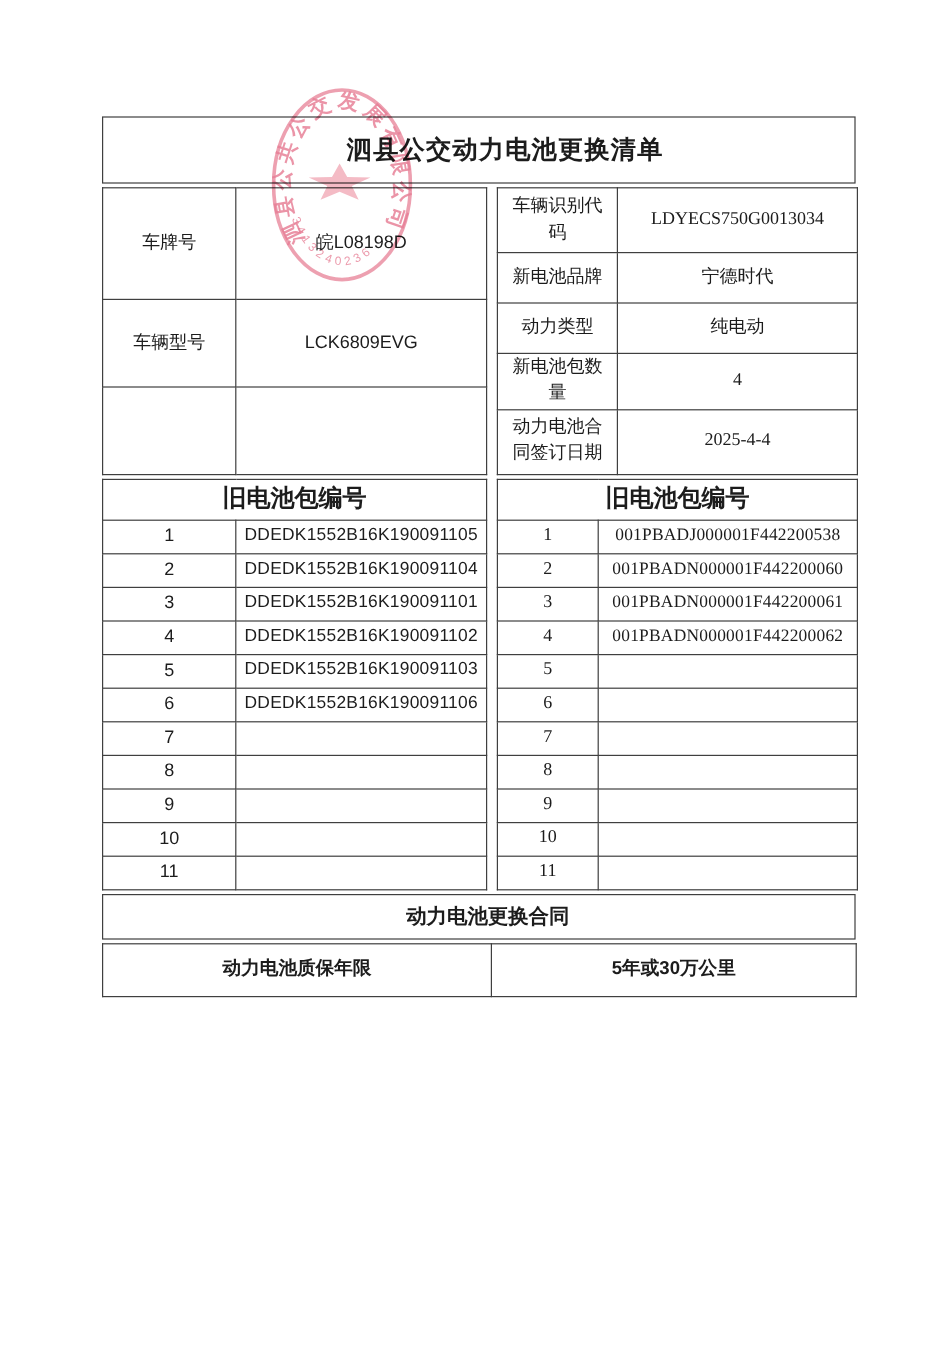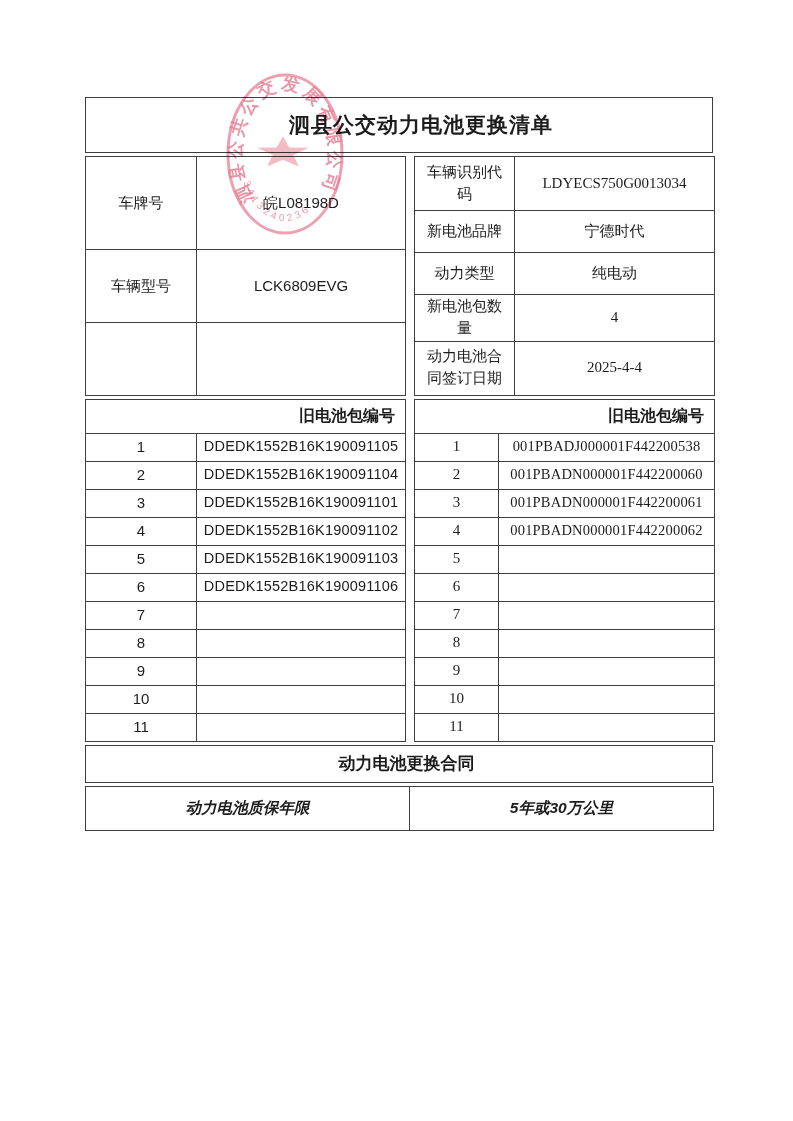--- a/index.html
+++ b/index.html
@@ -42,32 +42,32 @@
   .t-right{width:300px;font-family:Liberation Serif, serif;}
   .t-left col.c1{width:111px}.t-left col.c2{width:209px}
   .t-right col.c1{width:100px}.t-right col.c2{width:200px}
   .info tr:nth-child(1) td{height:54px}
   .info tr:nth-child(2) td{height:42px}
   .info tr:nth-child(3) td{height:42px}
   .info tr:nth-child(4) td{height:42px}
   .info tr:nth-child(5) td{height:54px}
   .info tr:nth-child(6) td{height:56px}
   
-  .ser tr.hdr td{height:34px;font-weight:bold;font-size:16px;text-align:right;}
+  .ser tr.hdr td{height:34px;font-weight:bold;font-size:20px;}
   .ser tr.row td{height:28px;padding:0 6px;}
   .t-right.ser col.c1{width:84px}.t-right.ser col.c2{width:216px}
   .ser td.serial{font-size:14.5px;letter-spacing:.2px;}
   
   .contract-bar{
     border:1px solid var(--border);
     height:38px;box-sizing:border-box;
     display:flex;align-items:center;justify-content:center;
     font-size:17px;font-weight:bold;padding-left:15px;
   }
-  .t-contract{width:628px;font-style:italic;}
+  .t-contract{width:628px;}
   .t-contract col.c1{width:324px}.t-contract col.c2{width:304px}
   .t-contract td{font-weight:bold;font-size:15.5px;}
   .t-contract tr:nth-child(1) td{height:44px}
   .t-contract tr:nth-child(2) td{height:46px}
   
   .seal-svg{
     position:absolute;left:0;top:0;width:793px;height:1121px;
     pointer-events:none;
   }
   .seal-group{mix-blend-mode:multiply;}

